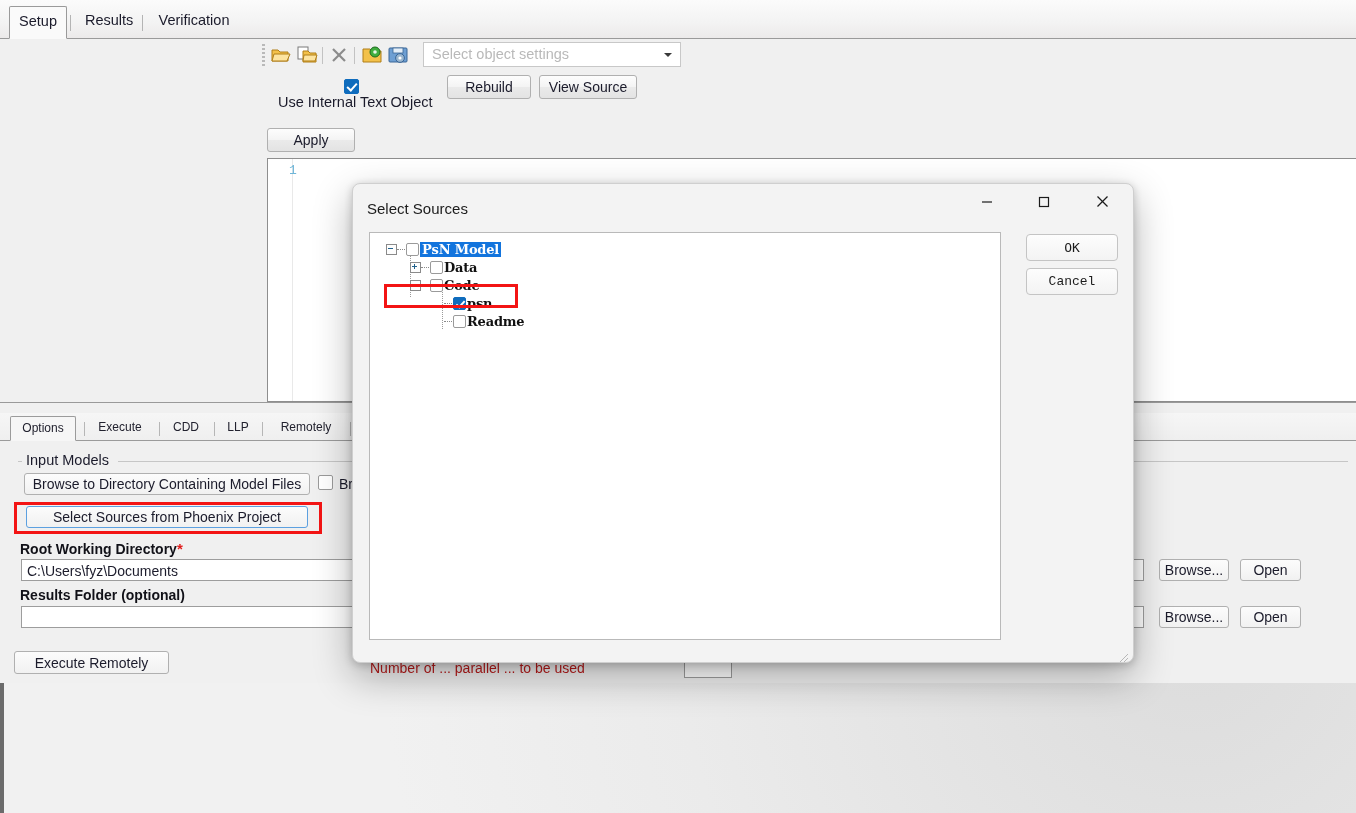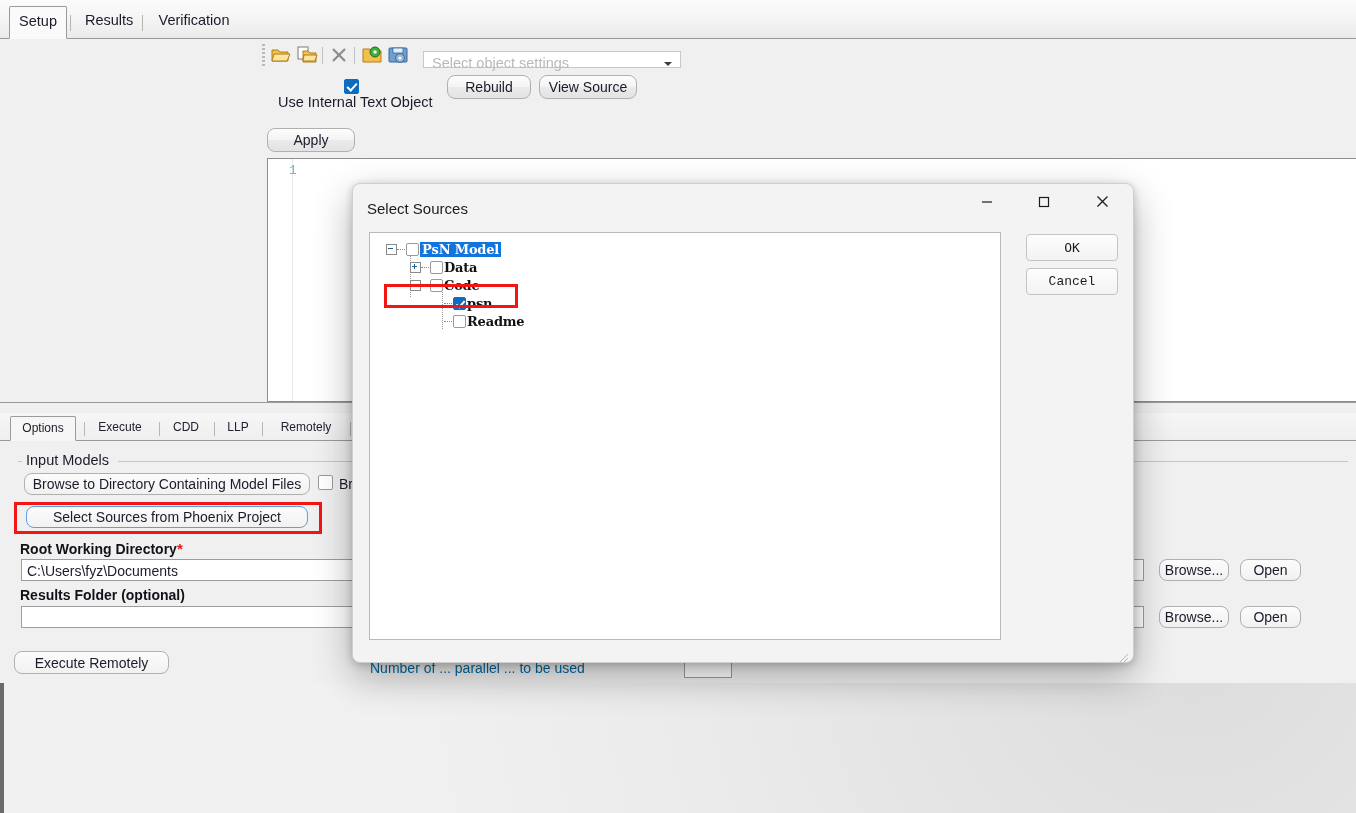--- a/index.html
+++ b/index.html
@@ -55,21 +55,21 @@
   
   .editorpane{position:absolute;left:258px;top:39px;width:1098px;height:363px;background:#f0f0f0;}
 
   
   .toolbar{position:absolute;left:0px;top:0px;width:1098px;height:32px;}
   .grip{position:absolute;left:4px;top:5px;width:3px;height:22px;
         background:repeating-linear-gradient(to bottom,#b9b9b9 0 2px,transparent 2px 4px);}
   .tbicon{position:absolute;top:5px;width:22px;height:22px;}
   .tbsep{position:absolute;top:8px;width:1px;height:17px;background:#c2c2c2;}
   .combo{
-    position:absolute;left:165px;top:12px;width:258px;height:17px;
+    position:absolute;left:165px;top:3px;width:258px;height:25px;
     background:#ffffff;border:1px solid #c8c8c8;box-sizing:border-box;
   }
   .combo .ph{position:absolute;left:8px;top:3px;font-size:14.5px;color:#b9b9b9;}
   .combo .arrow{position:absolute;right:8px;top:10px;width:0;height:0;
     border-left:4px solid transparent;border-right:4px solid transparent;border-top:4px solid #3a3a3a;}
 
   
   .cbrow{position:absolute;left:12px;top:40px;display:flex;align-items:center;flex-direction:column;}
   .wcheck{
     width:15px;height:15px;border-radius:2px;box-sizing:border-box;
@@ -77,21 +77,21 @@
   }
   .wcheck.on{background:#0f6cbd;border-color:#0f6cbd;}
   .wcheck.on:after{
     content:"";position:absolute;left:4px;top:1px;width:4px;height:8px;
     border:solid #ffffff;border-width:0 2px 2px 0;transform:rotate(42deg);
   }
   .cblabel{font-size:14.5px;color:#1b1b2b;margin-left:8px;}
 
   .wbtn{
     background:linear-gradient(to bottom,#fdfdfd 0%,#f4f4f4 48%,#eaeaea 52%,#e3e3e3 100%);
-    border:1px solid #b0b0b0;border-radius:8px;
+    border:1px solid #b0b0b0;border-radius:3px;
     font-family:"Liberation Sans",sans-serif;font-size:14px;color:#1b1b2b;
     box-sizing:border-box;text-align:left;white-space:nowrap;cursor:default;
     display:flex;align-items:center;justify-content:center;
   }
   .wbtn.flat{background:linear-gradient(to bottom,#fcfcfc 0%,#f1f1f1 100%);}
 
   
   .codebox{
     position:absolute;left:9px;top:119px;width:1089px;height:244px;
     background:#ffffff;border:1px solid #8e8e8e;border-right:none;box-sizing:border-box;
@@ -155,21 +155,21 @@
   .dlg-side-btn{
     position:absolute;left:673px;width:90px;height:25px;
     background:linear-gradient(to bottom,#fdfdfd,#f3f3f3);
     border:1px solid #c4c4c4;border-radius:4px;
     font-family:"DejaVu Sans Mono",monospace;font-size:13px;color:#1b1b1b;
     display:flex;align-items:center;justify-content:center;
   }
   .dlg-grip{position:absolute;right:4px;bottom:3px;width:10px;height:10px;}
 
   
-  .clipped{position:absolute;font-size:14px;color:#0369a1;white-space:nowrap;}
+  .clipped{position:absolute;font-size:14px;color:#b91c1c;white-space:nowrap;}
 </style>
 </head>
 <body>
 
 <div id="desktop"></div>
 <div id="desktop-edge"></div>
 
 <div id="app">
 
   <div class="topbar">

